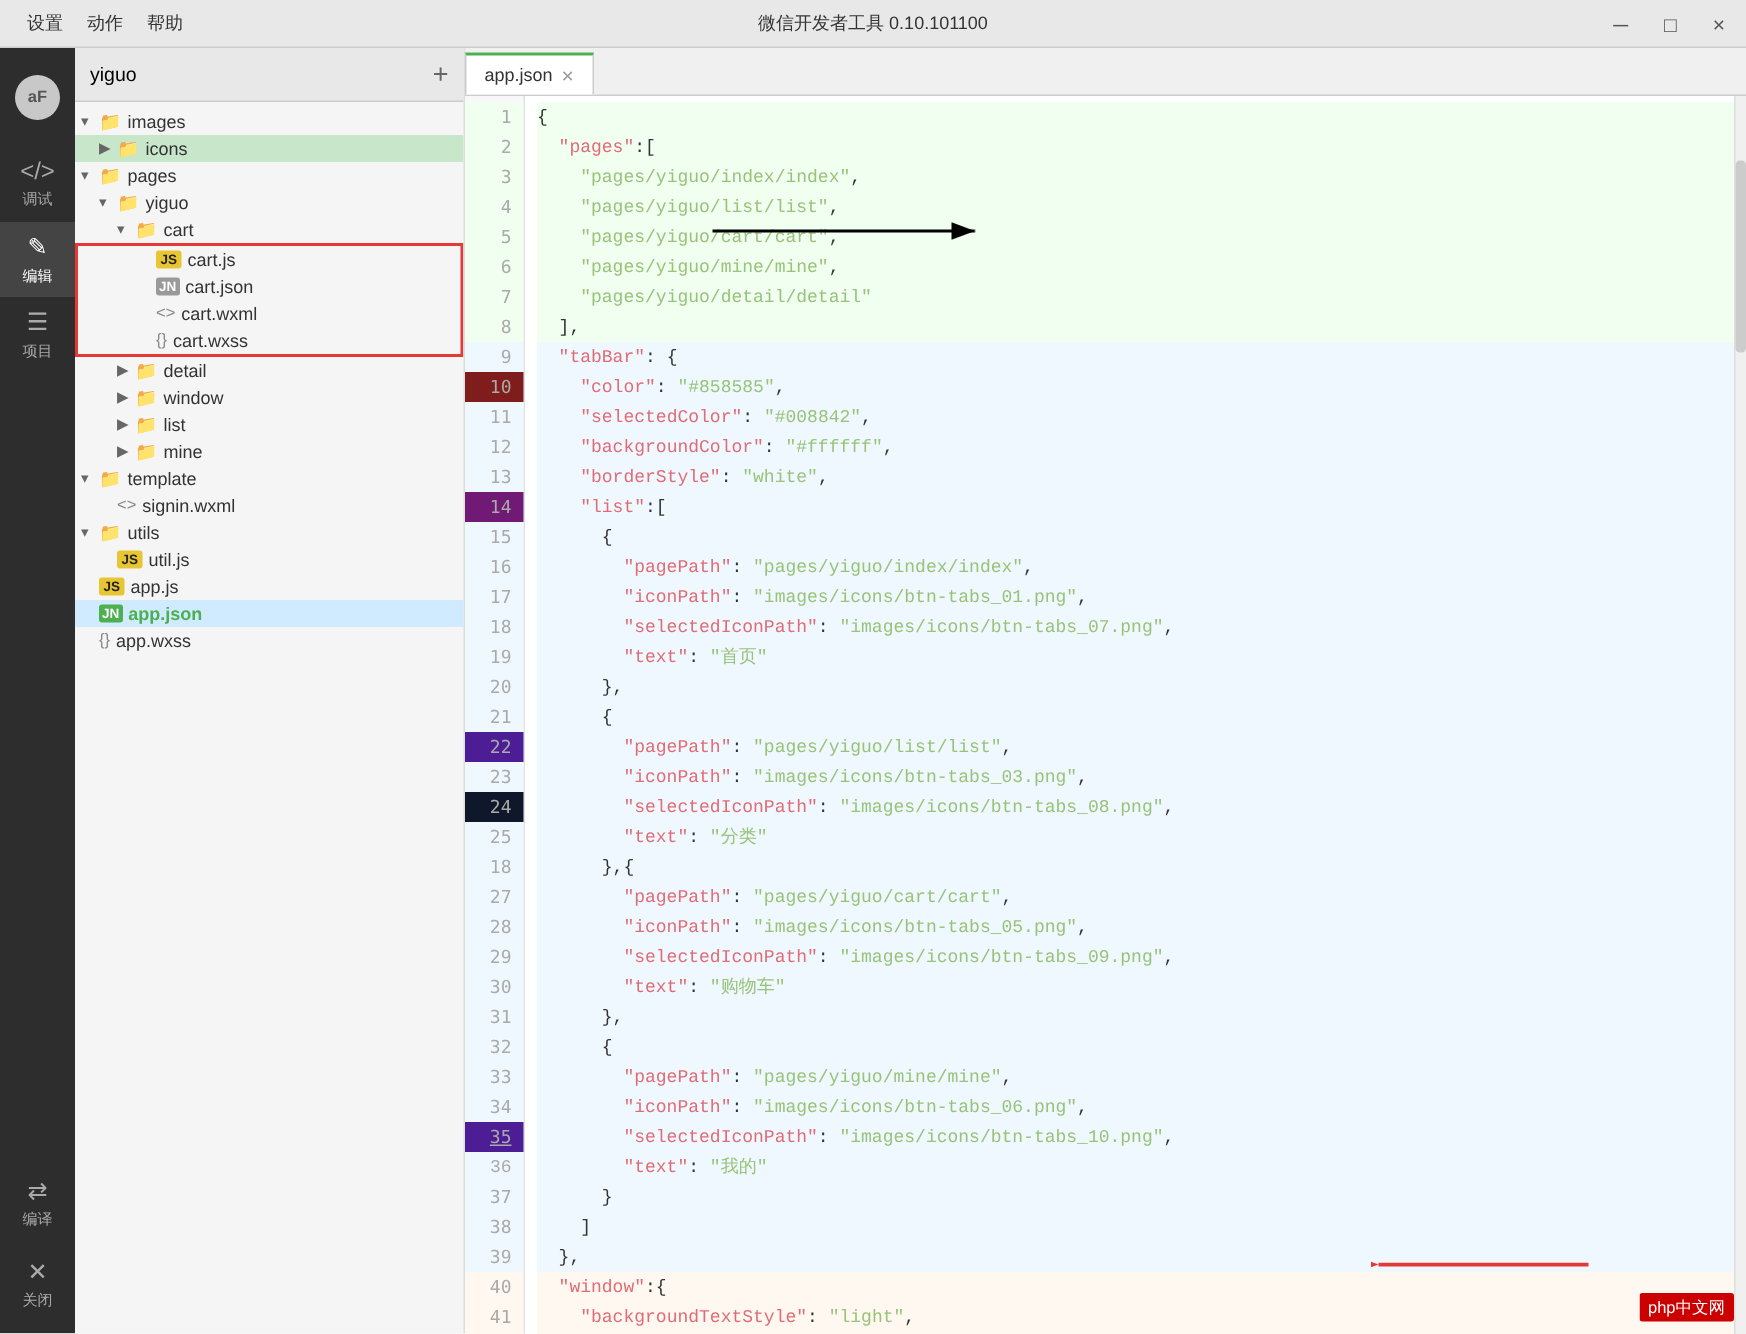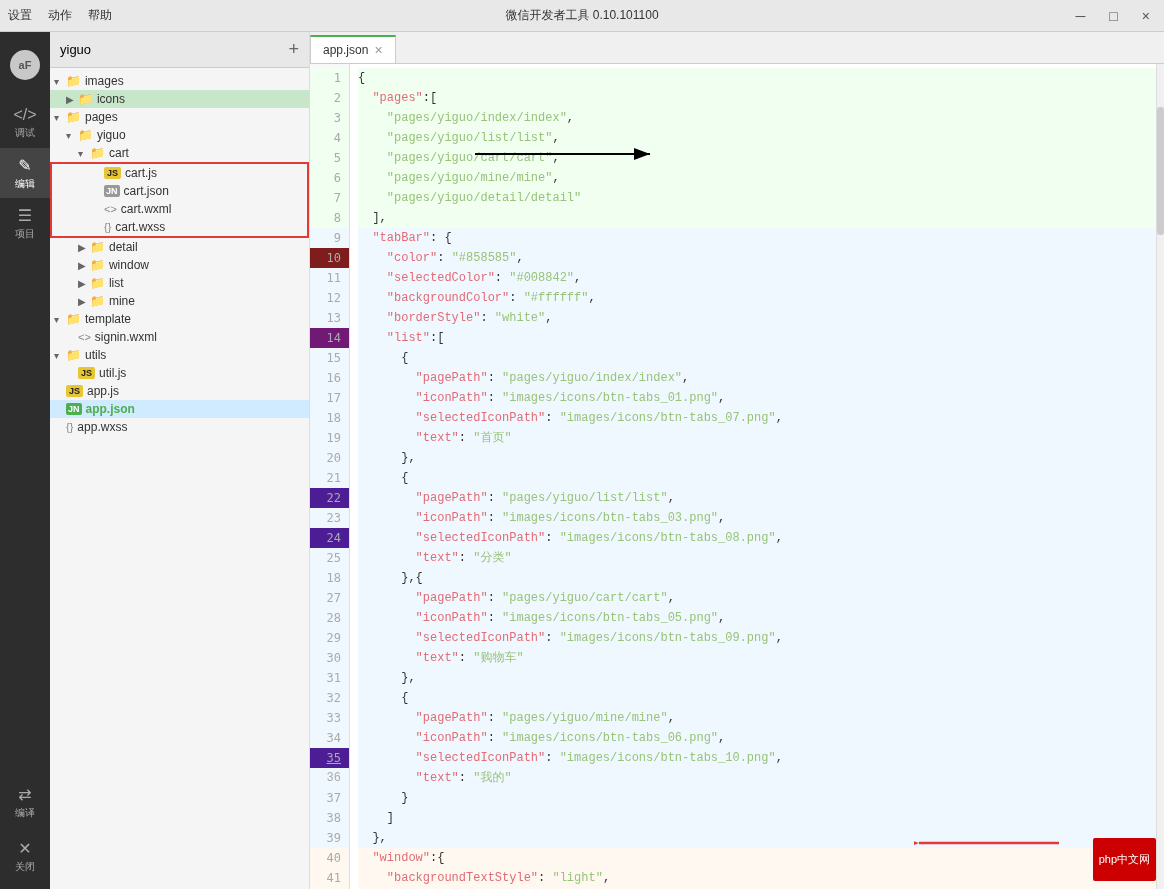--- a/index.html
+++ b/index.html
@@ -1,20 +1,20 @@
 <!DOCTYPE html>
 <html><head>
   <meta charset="utf-8">
   <style>
     * { box-sizing: border-box; margin: 0; padding: 0; }
     body { font-family: 'Microsoft YaHei', 'SimHei', Arial, sans-serif; font-size: 13px; background: #f0f0f0; display: flex; flex-direction: column; height: 889px; width: 1164px; overflow: hidden; }
 
     
     .titlebar { height: 32px; background: #e8e8e8; display: flex; align-items: center; justify-content: space-between; padding: 0 8px; border-bottom: 1px solid #ccc; }
-    .titlebar-left { display: flex; gap: 16px; font-size: 12px; color: #333; }
+    .titlebar-left { display: flex; gap: 16px; font-size: 12px; color: #333; margin-left: 10px; }
     .titlebar-right { display: flex; gap: 12px; font-size: 14px; cursor: pointer; color: #555; }
     .titlebar-right span { padding: 2px 6px; }
 
     
     .main-container { display: flex; flex: 1; overflow: hidden; }
 
     
     .icon-sidebar { width: 50px; background: #2d2d2d; display: flex; flex-direction: column; align-items: center; padding-top: 8px; gap: 0; }
     .icon-sidebar-item { width: 50px; height: 50px; display: flex; flex-direction: column; align-items: center; justify-content: center; color: #aaa; cursor: pointer; font-size: 10px; gap: 2px; }
     .icon-sidebar-item.active { background: #444; color: #fff; }
@@ -48,21 +48,21 @@
     .editor-tab.active { background: #fff; border-top: 2px solid #4caf50; color: #333; }
     .editor-tab .tab-close { color: #999; font-size: 14px; cursor: pointer; line-height: 1; }
 
     
     .code-editor { flex: 1; overflow-y: auto; overflow-x: hidden; background: #fff; display: flex; }
     .line-numbers { width: 40px; background: #f8f8f8; border-right: 1px solid #e0e0e0; padding: 4px 0; text-align: right; user-select: none; }
     .line-number { height: 20px; line-height: 20px; padding-right: 8px; font-size: 12px; color: #aaa; font-family: monospace; }
     .code-content { flex: 1; padding: 4px 8px; font-family: 'Consolas', 'Courier New', monospace; font-size: 12px; line-height: 20px; white-space: pre; color: #333; overflow-x: auto; }
 
     
-    .watermark { position: fixed; bottom: 8px; right: 8px; background: #cc0000; color: #fff; font-size: 11px; padding: 14px 6px; border-radius: 2px; z-index: 100; }
+    .watermark { position: fixed; bottom: 8px; right: 8px; background: #cc0000; color: #fff; font-size: 11px; padding: 2px 6px; border-radius: 2px; z-index: 100; }
 
     
     ::-webkit-scrollbar { width: 6px; height: 6px; }
     ::-webkit-scrollbar-track { background: #f0f0f0; }
     ::-webkit-scrollbar-thumb { background: #ccc; border-radius: 3px; }
 
     .code-line { display: flex; }
   </style>
 </head>
 <body>
@@ -279,21 +279,21 @@
           <div class="line-number" style="background:#701a75;">14</div>
           <div class="line-number" style="background:#f0f8ff;">15</div>
           <div class="line-number" style="background:#f0f8ff;">16</div>
           <div class="line-number" style="background:#f0f8ff;">17</div>
           <div class="line-number" style="background:#f0f8ff;">18</div>
           <div class="line-number" style="background:#f0f8ff;">19</div>
           <div class="line-number" style="background:#f0f8ff;">20</div>
           <div class="line-number" style="background:#f0f8ff;">21</div>
           <div class="line-number" style="background:#4c1d95;">22</div>
           <div class="line-number" style="background:#f0f8ff;">23</div>
-          <div class="line-number" style="background:#4c1d95;">24</div>
+          <div class="line-number" style="background:#0f172a;">24</div>
           <div class="line-number" style="background:#f0f8ff;">25</div>
           <div class="line-number" style="background:#f0f8ff;">18</div>
           <div class="line-number" style="background:#f0f8ff;">27</div>
           <div class="line-number" style="background:#f0f8ff;">28</div>
           <div class="line-number" style="background:#f0f8ff;">29</div>
           <div class="line-number" style="background:#f0f8ff;">30</div>
           <div class="line-number" style="background:#f0f8ff;">31</div>
           <div class="line-number" style="background:#f0f8ff;">32</div>
           <div class="line-number" style="background:#f0f8ff;">33</div>
           <div class="line-number" style="background:#f0f8ff;">34</div>

